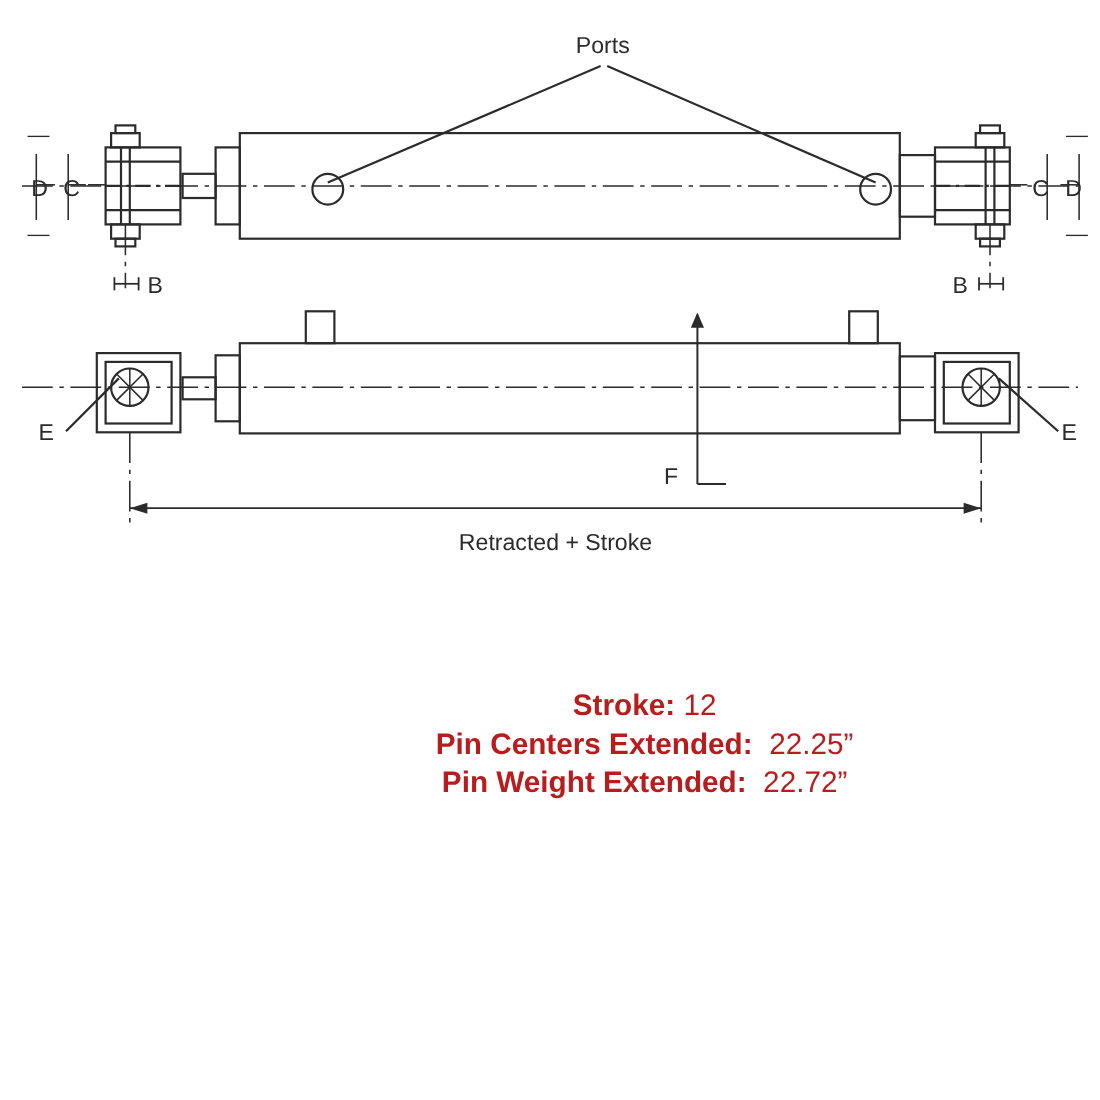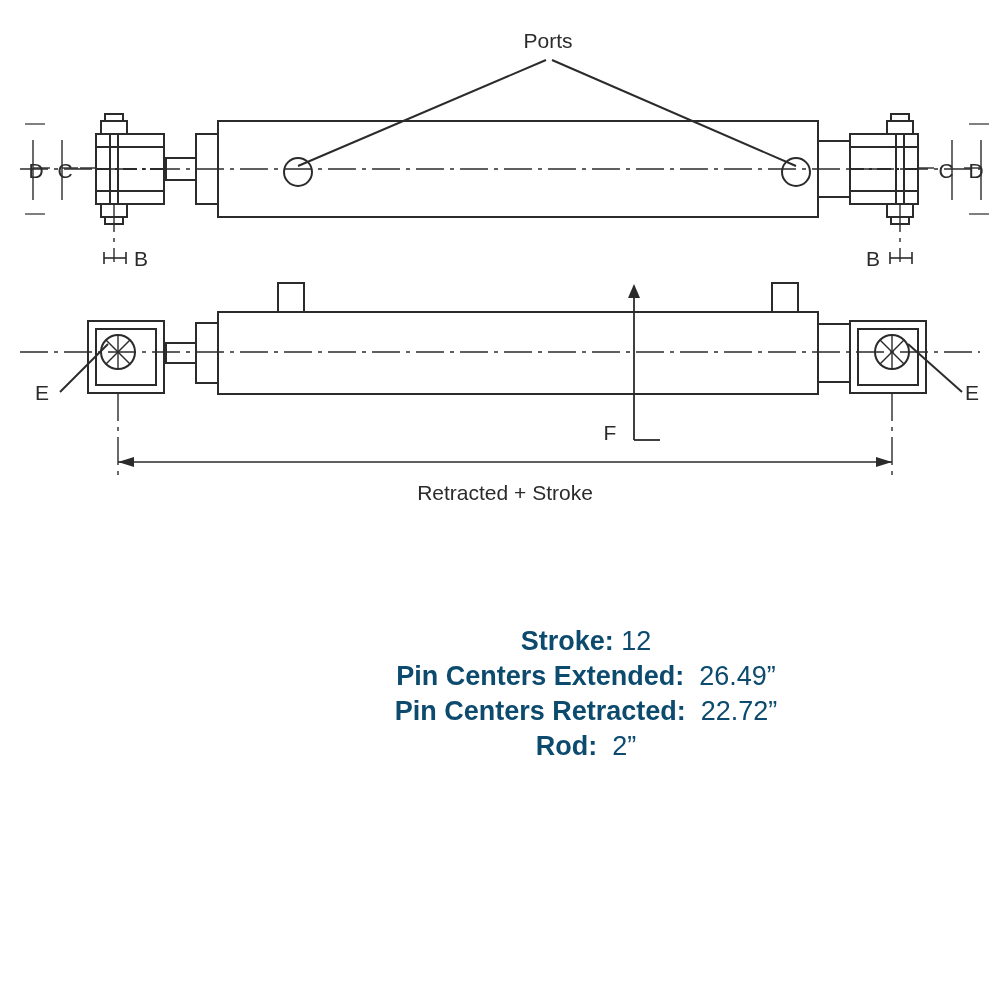--- a/index.html
+++ b/index.html
@@ -31,21 +31,21 @@
   .spec-block {
     position: absolute;
     left: 236px;
     top: 624px;
     width: 700px;
   }
   .spec-line {
     font-family: "Liberation Sans", sans-serif;
     font-size: 27px;
     line-height: 35px;
-    color: #0c4a6e;
+    color: #b91c1c;
     white-space: pre;
   }
   .spec-label {
     font-weight: bold;
   }
   .spec-value {
     font-weight: normal;
   }
   svg text {
     font-family: "Liberation Sans", sans-serif;
@@ -182,18 +182,17 @@
     <text class="lbl-md" x="42" y="400" text-anchor="middle">E</text>
     <text class="lbl-md" x="972" y="400" text-anchor="middle">E</text>
 
     <text class="lbl-md" x="610" y="440" text-anchor="middle">F</text>
 
     <text class="lbl-md" x="505" y="500" text-anchor="middle">Retracted + Stroke</text>
   </svg>
 
   <div class="spec-block">
     <div class="spec-line"><span class="spec-label">Stroke:</span> <span class="spec-value">12</span></div>
-    <div class="spec-line"><span class="spec-label">Pin Centers Extended:</span>  <span class="spec-value">26.49”</span></div>
-    <div class="spec-line"><span class="spec-label">Pin Centers Retracted:</span>  <span class="spec-value">22.72”</span></div>
-    <div class="spec-line"><span class="spec-label">Rod:</span>  <span class="spec-value">2”</span></div>
+    <div class="spec-line"><span class="spec-label">Pin Centers Extended:</span>  <span class="spec-value">22.25”</span></div>
+    <div class="spec-line"><span class="spec-label">Pin Weight Extended:</span>  <span class="spec-value">22.72”</span></div>
   </div>
 
 </div>
 
 </body></html>

